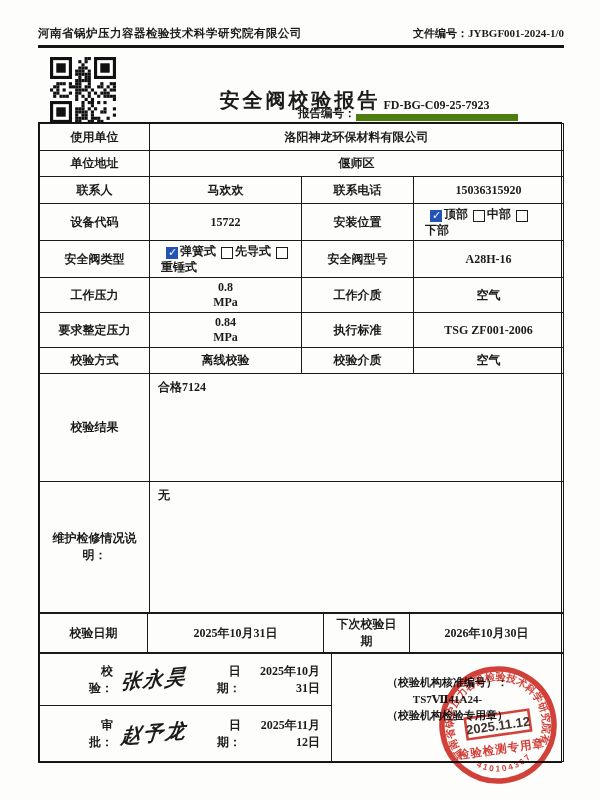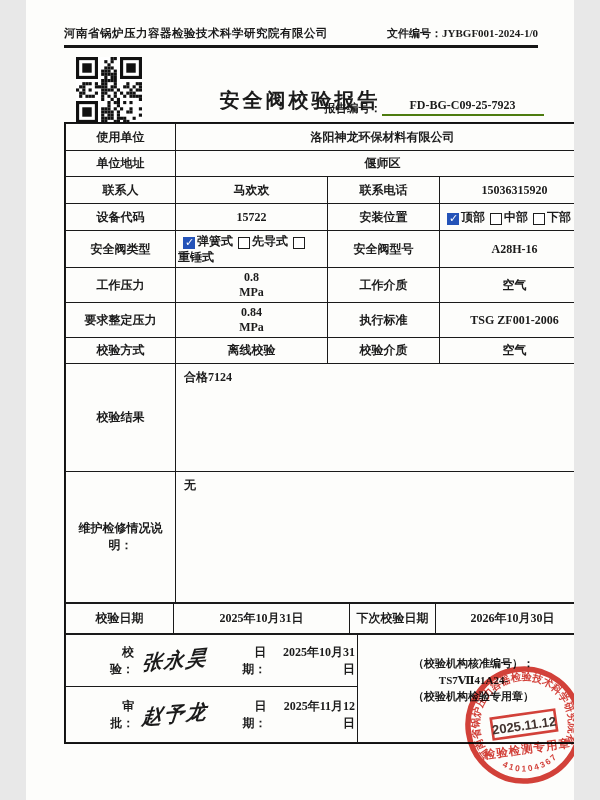--- a/index.html
+++ b/index.html
@@ -1,35 +1,35 @@
 <!DOCTYPE html>
 <html><head>
 <meta charset="utf-8">
 <style>
   * { margin:0; padding:0; box-sizing:border-box; }
   html,body { background:#e8e8e8; }
   body { font-family:"Liberation Serif","DejaVu Serif",serif; color:#1b1b1b; }
-  .page { position:relative; width:548px; height:800px; background:#fdfdfb; margin:0 auto; overflow:hidden; }
+  .page { position:relative; width:600px; height:800px; background:#fdfdfb; margin:0 auto; overflow:hidden; }
 
   
   .hdr { position:absolute; top:26px; left:38px; right:36px; display:flex; justify-content:space-between; align-items:flex-end; }
   .hdr-company { font-size:11.5px; font-weight:700; letter-spacing:.5px; }
   .hdr-doc { font-size:11px; font-weight:700; }
   .hdr-rule { position:absolute; top:45px; left:38px; right:36px; height:2.5px; background:#161616; }
 
   
   .qr { position:absolute; top:57px; left:50px; width:66px; height:66px; }
   .title { position:absolute; top:57px; left:0; width:100%; text-align:center; font-size:20px; font-weight:700; letter-spacing:3px;margin-top:30px; }
   .report-line { position:absolute; top:98px; left:298px; font-size:11.5px; font-weight:700; display:flex; align-items:flex-end; }
-  .report-no { display:inline-block; width:162px; text-align:center; border-bottom:2px solid #4d7c0f; font-size:12px; padding-bottom:1px; }
+  .report-no { display:inline-block; width:162px; text-align:center; border-bottom:7px solid #4d7c0f; font-size:12px; padding-bottom:1px; }
 
   
   .sheet { position:absolute; top:122px; left:38px; width:524px; border:1.5px solid #111; background:#fdfdfb; }
   table { width:100%; border-collapse:collapse; table-layout:fixed; }
-  td { border:1.4px solid #1a1a1a; font-size:12px; font-weight:700; text-align:center; vertical-align:middle; padding:2px 2px; overflow:hidden; }
+  td { border:1.4px solid #1a1a1a; font-size:12px; font-weight:700; text-align:center; vertical-align:middle; padding:2px 11px; overflow:hidden; }
   td.tl { text-align:left; vertical-align:top; padding:5px 8px; }
   .unitcell { display:flex; justify-content:space-around; align-items:center; padding:0 12px;flex-direction:column; }
   .opts { display:flex; justify-content:flex-start; align-items:center; flex-wrap:wrap; line-height:16px; }
   .cb { display:inline-block; width:12px; height:12px; border:1.6px solid #1c1c1c; background:#fff; margin-right:2px; margin-left:5px; position:relative; top:2px; }
   .cb.checked { background:#2453b8; border-color:#2453b8; }
   .cb.checked::after { content:"✓"; position:absolute; left:1px; top:-3px; color:#fff; font-size:11px; font-weight:700; font-family:"DejaVu Sans",sans-serif; }
 
   
   .sigline { display:flex; align-items:center; padding-left:34px; text-align:right; }
   .sig { font-style:italic; font-weight:700; font-size:20px; letter-spacing:2px; transform:rotate(-5deg) skewX(-10deg); display:inline-block; margin:0 10px 0 8px; white-space:nowrap; }

